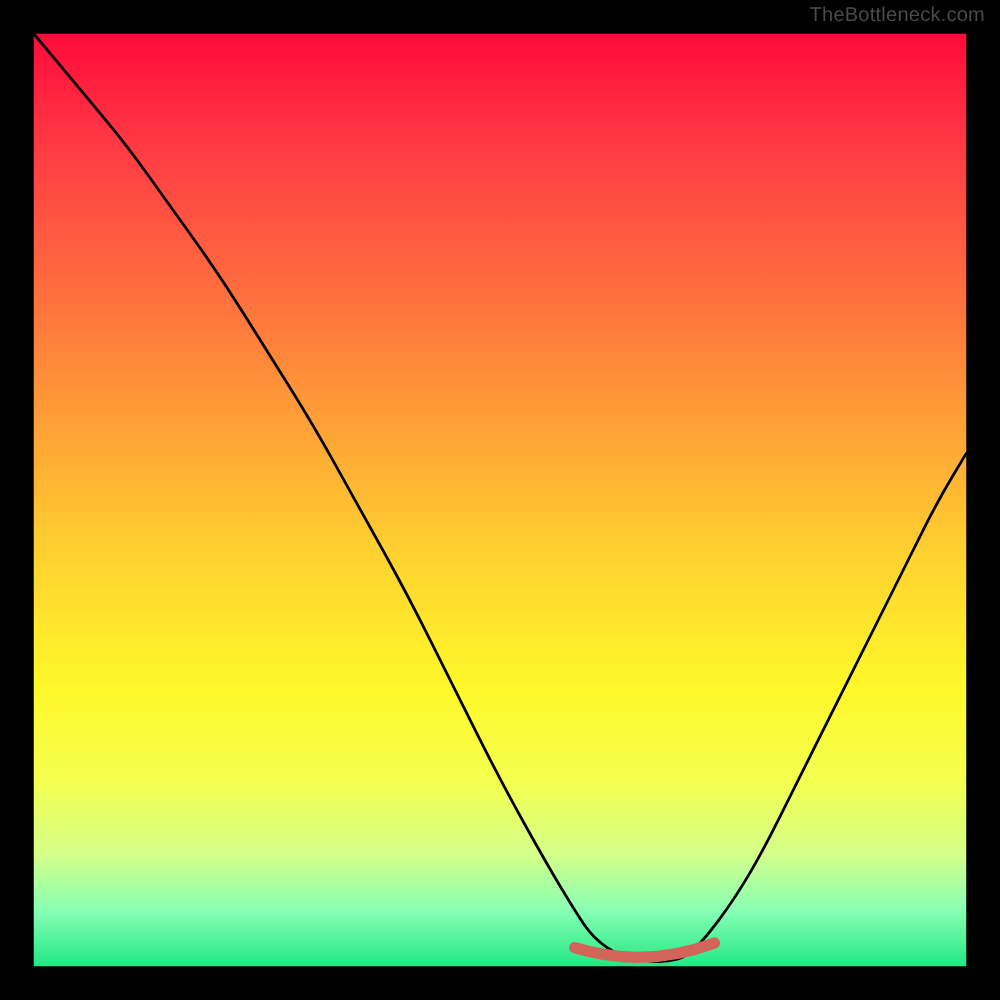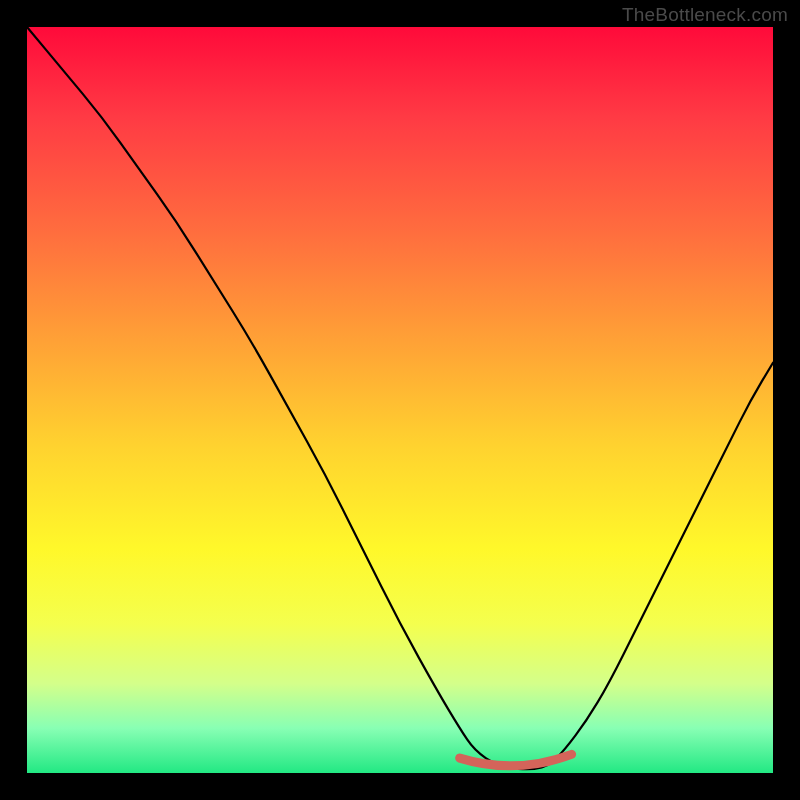--- a/index.html
+++ b/index.html
@@ -28,21 +28,21 @@
       #d4ff8a 88%,
       #88ffb4 94%,
       #22e883 100%
     );
   }
   .watermark {
     position: absolute;
     top: 4px;
     right: 12px;
     color: #4a4a4a;
-    font-size: 19px;
+    font-size: 16px;
     letter-spacing: 0.2px;
     font-weight: 500;
   }
   svg {
     position: absolute;
     left: 0;
     top: 0;
     width: 746px;
     height: 746px;
     overflow: visible;

